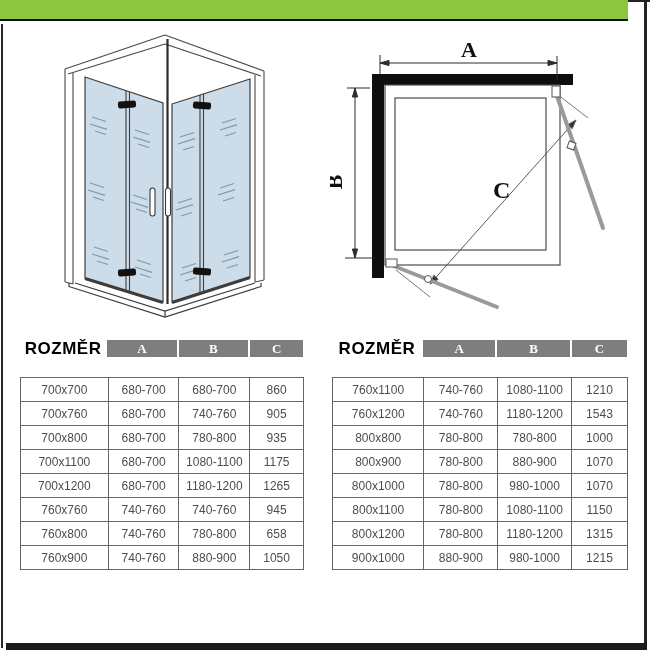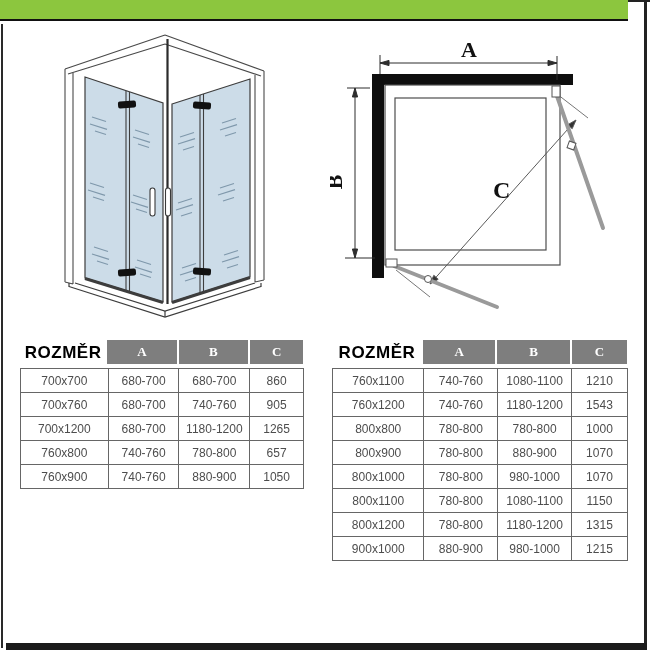--- a/index.html
+++ b/index.html
@@ -11,21 +11,21 @@
   .edge-right{position:absolute;left:644px;top:0;width:3px;height:650px;background:#222;}
   .edge-top-right{position:absolute;left:628px;top:0;width:22px;height:2px;background:#222;}
   .edge-bottom{position:absolute;left:6px;top:643px;width:641px;height:7px;background:#1b1b1b;}
 
   .iso-svg{position:absolute;left:50px;top:25px;}
   .plan-svg{position:absolute;left:330px;top:30px;}
 
   .size-table-wrap{position:absolute;top:340px;}
   .size-table-wrap.left{left:20px;width:284px;}
   .size-table-wrap.right{left:332px;width:296px;}
-  .t-head{display:flex;align-items:stretch;height:24px;margin-bottom:4px;justify-content:space-between;}
+  .t-head{display:flex;align-items:stretch;height:17px;margin-bottom:20px;justify-content:space-between;}
   .t-title{width:31%;font-weight:bold;font-size:17px;color:#000;letter-spacing:.5px;
            display:flex;align-items:center;justify-content:center;line-height:1;}
   .t-col{background:#7e7e7e;color:#fff;font-family:"Liberation Serif",serif;font-weight:bold;
          font-size:13px;display:flex;align-items:center;justify-content:center;margin:0 1px;}
   .t-col.a{width:25%;} .t-col.b{width:25%;} .t-col.c{width:19%;}
   table.size-table{border-collapse:collapse;width:100%;table-layout:fixed;}
   table.size-table td{border:1px solid #666;background:#fff;height:23px;text-align:center;
                       font-size:12px;color:#4d4d4d;padding:0;}
   table.size-table col.c0{width:31%;} table.size-table col.c1{width:25%;}
   table.size-table col.c2{width:25%;} table.size-table col.c3{width:19%;}
@@ -172,30 +172,48 @@
             <td>680-700</td>
             <td>860</td>
           </tr>
           <tr>
             <td>700x760</td>
             <td>680-700</td>
             <td>740-760</td>
             <td>905</td>
           </tr>
           <tr>
+            <td>700x800</td>
+            <td>680-700</td>
+            <td>780-800</td>
+            <td>935</td>
+          </tr>
+          <tr>
+            <td>700x1100</td>
+            <td>680-700</td>
+            <td>1080-1100</td>
+            <td>1175</td>
+          </tr>
+          <tr>
             <td>700x1200</td>
             <td>680-700</td>
             <td>1180-1200</td>
             <td>1265</td>
           </tr>
           <tr>
+            <td>760x760</td>
+            <td>740-760</td>
+            <td>740-760</td>
+            <td>945</td>
+          </tr>
+          <tr>
             <td>760x800</td>
             <td>740-760</td>
             <td>780-800</td>
-            <td>657</td>
+            <td>658</td>
           </tr>
           <tr>
             <td>760x900</td>
             <td>740-760</td>
             <td>880-900</td>
             <td>1050</td>
           </tr>
         </tbody>
     </table>
   </div>

